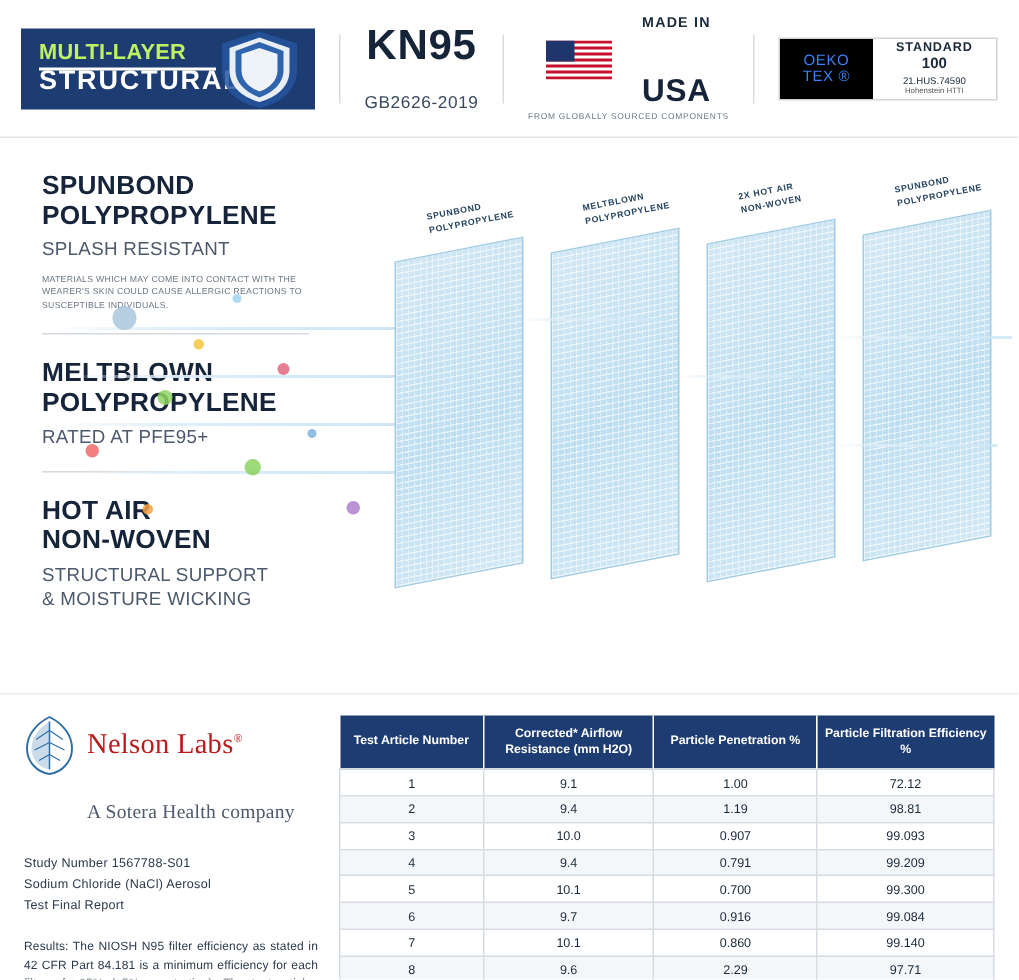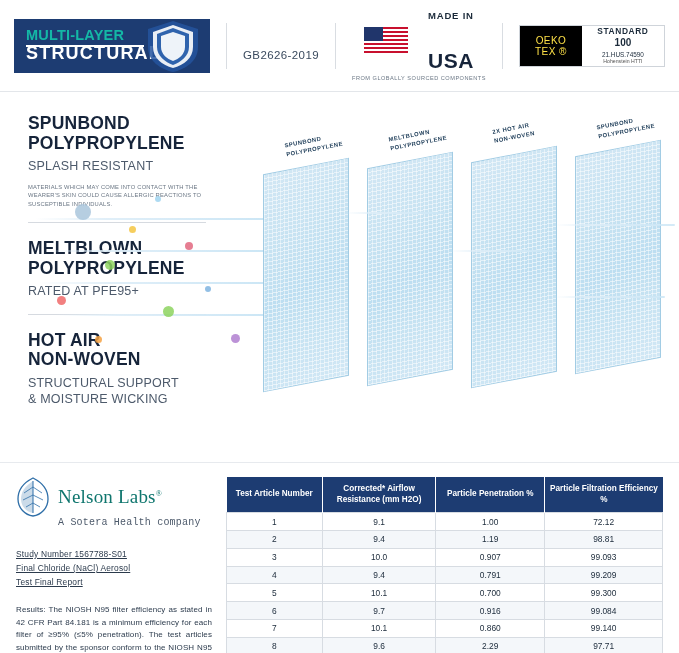--- a/index.html
+++ b/index.html
@@ -31,21 +31,21 @@
     background: #1d3c72;
     position: relative;
     display: flex;
     flex-direction: column;
     justify-content: center;
     padding-left: 12px;
     overflow: hidden;
     flex: 0 0 auto;
   }
   .mlp .l1 {
-    color: #14b8a6;
+    color: #bef264;
     font-size: 14.5px;
     font-weight: bold;
     letter-spacing: .2px;
     line-height: 1.05;
   }
   .mlp .l2 {
     color: #ffffff;
     font-size: 18px;
     font-weight: bold;
     letter-spacing: 1.2px;
@@ -122,21 +122,21 @@
   .oeko {
     flex: 0 0 auto;
     display: flex;
     width: 146px;
     height: 42px;
     border: 1px solid #cfd4da;
   }
   .oeko-left {
     width: 62px;
     background: #000000;
-    color: #fde047;
+    color: #3b82f6;
     display: flex;
     flex-direction: column;
     align-items: center;
     justify-content: center;
   }
   .oeko-left .o1 { font-size: 10px; letter-spacing: .4px; }
   .oeko-left .o2 { font-size: 10px; letter-spacing: .4px; }
   .oeko-right {
     flex: 1;
     background: #ffffff;
@@ -259,39 +259,38 @@
     flex: 0 0 auto;
   }
   .nl-head {
     display: flex;
     align-items: center;
     gap: 8px;
   }
   .nl-logo { width: 34px; height: 40px; flex: 0 0 auto; }
   .nl-name {
     font-size: 19px;
-    color: #0f766e;
+    color: #b91c1c;
     letter-spacing: .2px;
     font-family: "Liberation Serif", serif;
   }
   .nl-name sup { font-size: 8px; vertical-align: super; }
   .nl-tag {
-    font-size: 10px;
+    font-size: 13px;
     color: #4d5a6b;
-    margin: 0 0 0 42px;
-    font-family: Liberation Mono, monospace;
+    margin: 16px 0 0 42px;
+    font-family: Liberation Serif, serif;
     letter-spacing: .2px;
   }
   .nl-meta {
     margin-top: 20px;
     font-size: 8.4px;
     color: #2b3a4c;
     line-height: 1.65;
     letter-spacing: .2px;
-    text-decoration: underline;
   }
   .nl-results {
     margin-top: 14px;
     font-size: 8px;
     color: #2b3a4c;
     line-height: 1.62;
     text-align: justify;
     letter-spacing: .1px;
   }
   .nl-results b { font-weight: normal; }
@@ -336,20 +335,21 @@
       <path d="M33 2 L58 10 L58 28 C58 42 46 50 33 53 C20 50 8 42 8 28 L8 10 Z" fill="#24549e" opacity="0.85"></path>
       <path d="M33 6 L53 13 L53 28 C53 39 44 46 33 49 C22 46 13 39 13 28 L13 13 Z" fill="#ffffff" opacity="0.9"></path>
       <path d="M33 9 L49 15 L49 28 C49 37 41 43 33 46 C25 43 17 37 17 28 L17 15 Z" fill="#2f63ad"></path>
       <path d="M33 13 L45 17 L45 28 C45 35 39 40 33 42 C27 40 21 35 21 28 L21 17 Z" fill="#ffffff" opacity="0.92"></path>
     </svg>
   </div>
 
   <div class="sep-v"></div>
 
   <div class="kn95">
+    <div class="big">KN95</div>
     <div class="sub">GB2626-2019</div>
   </div>
 
   <div class="sep-v"></div>
 
   <div class="usa">
     <div class="usa-row">
       <div class="flag">
         <div class="stripe" style="top:0"></div>
         <div class="stripe" style="top:4px"></div>
@@ -460,21 +460,21 @@
         <path d="M17 10 L26 16 M17 18 L27 23 M17 26 L24 30 M17 10 L8 16 M17 18 L7 23 M17 26 L10 30" stroke="#2f6fa8" stroke-width=".8" fill="none"></path>
       </svg>
       <div class="nl-name">
         <span>Nelson Labs</span><sup>®</sup>
       </div>
     </div>
     <div class="nl-tag">A Sotera Health company</div>
 
     <div class="nl-meta">
       <div>Study Number 1567788-S01</div>
-      <div>Final Chloride (NaCl) Aerosol</div>
+      <div>Sodium Chloride (NaCl) Aerosol</div>
       <div>Test Final Report</div>
     </div>
 
     <div class="nl-results">
       <b>Results:</b>
       <span>The NIOSH N95 filter efficiency as stated in 42 CFR Part 84.181 is a minimum efficiency for each filter of ≥95% (≤5% penetration). The test articles submitted by the sponsor conform to the NIOSH N95 criteria for filter efficiency.</span>
     </div>
   </div>
 
   <div class="tablewrap">

